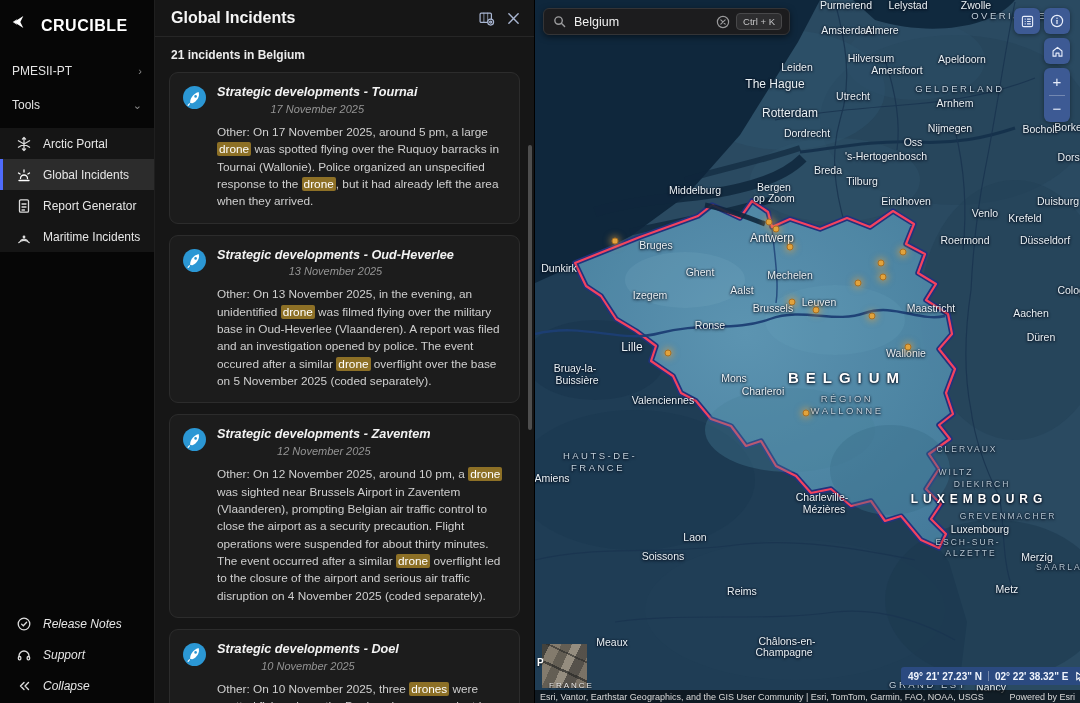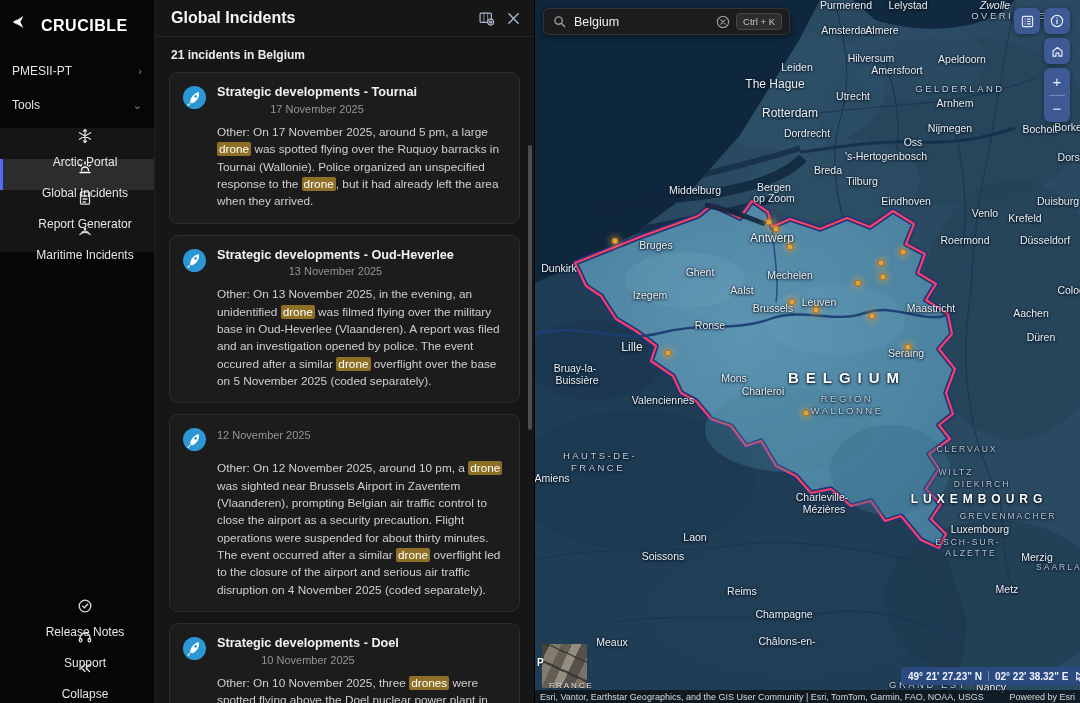--- a/index.html
+++ b/index.html
@@ -10,40 +10,40 @@
   
   .sidebar { width:155px; height:703px; background:#060606; border-right:1px solid #1f1f1f;
              display:flex; flex-direction:column; flex-shrink:0; }
   .logo-row { display:flex; align-items:center; gap:7px; padding:14px 10px 16px 10px; cursor:pointer; }
   .logo-text { color:#fff; font-weight:800; font-size:16px; letter-spacing:.5px; }
   .side-section { display:flex; align-items:center; justify-content:space-between;
                   padding:10px 12px; color:#e3e3e3; font-size:12px; cursor:pointer; }
   .side-section .chev { color:#8a8a8a; font-size:11px; }
   .tools-group { background:#151515; margin-top:6px; }
   .tool-item { display:flex; align-items:center; gap:11px; height:31px; padding:0 0 0 13px;
-               color:#e6e6e6; font-size:12px; cursor:pointer; border-left:3px solid transparent;flex-direction:column; }
+               color:#e6e6e6; font-size:12px; cursor:pointer; border-left:3px solid transparent; }
   .tool-item.active { background:#2c2c2c; border-left:3px solid #4f6bfb; }
-  .side-footer { margin-top:auto; padding-bottom:12px; }
+  .side-footer { margin-top:auto; padding-bottom:2px;font-style:italic; }
   .side-footer .tool-item { background:transparent; }
   .icon16 { width:16px; height:16px; flex-shrink:0; display:inline-flex; }
   .icon16 svg { width:16px; height:16px; }
 
   
   .panel { width:380px; height:703px; background:#161616; flex-shrink:0; position:relative;
            border-right:1px solid #000; overflow:hidden; }
   .panel-header { height:37px; display:flex; align-items:center; justify-content:space-between;
                   padding:0 14px 0 16px; border-bottom:1px solid #262626; }
   .panel-title { color:#f5f5f5; font-size:16px; font-weight:700; }
   .panel-header-icons { display:flex; align-items:center; gap:12px; }
   .ph-icon { color:#a9b6d2; cursor:pointer; display:inline-flex; }
   .count-row { padding:11px 16px 6px 16px; color:#ececec; font-size:12px; font-weight:700; }
   .cards { display:flex; flex-direction:column; gap:11px; padding:4px 14px 0 14px; }
   .card { background:#1c1c1c; border:1px solid #2c2c2c; border-radius:9px; padding:12px 13px;
           cursor:pointer; }
-  .card-head { display:flex; gap:11px; }
+  .card-head { display:flex; gap:11px;font-style:italic; }
   .inc-icon { width:23px; height:23px; border-radius:50%; background:#2b97d4; flex-shrink:0;
               display:flex; align-items:center; justify-content:center; margin-top:1px; }
   .card-title { color:#f2f2f2; font-size:12.7px; font-weight:700; line-height:1.25; }
   .card-date { color:#949494; font-size:11px; margin-top:2px;text-align:center; }
   .card-body { margin:9px 0 0 34px; color:#cfcfcf; font-size:11.8px; line-height:1.47; }
   .hl { background:#8d7026; color:#fff; padding:0 2px; border-radius:2px; }
   .panel-scrollbar { position:absolute; right:2px; top:145px; width:4px; height:285px;
                      background:#4e4e4e; border-radius:2px; cursor:grab; }
 
   
@@ -252,20 +252,21 @@
   <div class="card">
     <div class="card-head">
       <span class="inc-icon">
         <svg viewBox="0 0 22 22" width="22" height="22">
           <path d="M6.2,16 C5.8,11.8 8.6,6.8 14.6,4.9 C16.2,9.4 12.8,14.3 8.4,16.3 Z" fill="#fff"></path>
           <circle cx="11.6" cy="9.4" r="1.3" fill="#2b97d4"></circle>
           <path d="M5.4,16.8 l-1.3,1.5" stroke="#fff" stroke-width="1.2" stroke-linecap="round"></path>
         </svg>
       </span>
       <span>
+        <div class="card-title">Strategic developments - Zaventem</div>
         <div class="card-date">12 November 2025</div>
       </span>
     </div>
     <div class="card-body"><span>Other: On 12 November 2025, around 10 pm, a </span><span class="hl">drone</span><span> was sighted near Brussels Airport in Zaventem (Vlaanderen), prompting Belgian air traffic control to close the airport as a security precaution. Flight operations were suspended for about thirty minutes. The event occurred after a similar </span><span class="hl">drone</span><span> overflight led to the closure of the airport and serious air traffic disruption on 4 November 2025 (coded separately).</span></div>
   </div>
 
   <div class="card">
     <div class="card-head">
       <span class="inc-icon">
         <svg viewBox="0 0 22 22" width="22" height="22">
@@ -336,21 +337,21 @@
     <ellipse cx="355" cy="470" rx="60" ry="45" fill="#3a6e8a" opacity=".4"></ellipse>
 
     <path d="M0,334 C50,322 85,344 125,333 C165,322 200,332 235,319 C268,307 300,324 330,313 C358,303 385,322 410,316" stroke="#1c3e74" stroke-width="2.4" fill="none" opacity=".95"></path>
     <path d="M237,228 C240,258 244,283 241,303" stroke="#1c3e74" stroke-width="1.5" fill="none" opacity=".8"></path>
     <path d="M170,205 C195,210 215,218 230,224" stroke="#0f273c" stroke-width="5" fill="none" opacity=".9"></path>
   </svg>
 
   <div>
       <span class="ml city" style="left: 311px; top: 5px;">Purmerend</span>
       <span class="ml city" style="left: 373px; top: 5px;">Lelystad</span>
-      <span class="ml city" style="left: 460px; top: 5px; font-style: italic;">Zwolle</span>
+      <span class="ml city" style="left: 441px; top: 5px;">Zwolle</span>
       <span class="ml region" style="left: 478px; top: 15px;">OVERIJSSEL</span>
       <span class="ml city" style="left: 313px; top: 30px;">Amsterdam</span>
       <span class="ml city" style="left: 347px; top: 30px;">Almere</span>
       <span class="ml city" style="left: 336px; top: 58px;">Hilversum</span>
       <span class="ml city" style="left: 427px; top: 59px;">Apeldoorn</span>
       <span class="ml city" style="left: 362px; top: 70px;">Amersfoort</span>
       <span class="ml city" style="left: 262px; top: 67px;">Leiden</span>
       <span class="ml city lg" style="left: 240px; top: 84px;">The Hague</span>
       <span class="ml city" style="left: 318px; top: 80px; margin-top: 16px;">Utrecht</span>
       <span class="ml region" style="left: 425px; top: 88px;">GELDERLAND</span>
@@ -382,21 +383,21 @@
       <span class="ml city" style="left: 207px; top: 290px;">Aalst</span>
       <span class="ml city" style="left: 115px; top: 295px;">Izegem</span>
       <span class="ml city" style="left: 238px; top: 308px;">Brussels</span>
       <span class="ml city" style="left: 284px; top: 302px;">Leuven</span>
       <span class="ml city" style="left: 396px; top: 308px;">Maastricht</span>
       <span class="ml city" style="left: 496px; top: 313px;">Aachen</span>
       <span class="ml city" style="left: 542px; top: 290px;">Cologne</span>
       <span class="ml city" style="left: 175px; top: 325px;">Ronse</span>
       <span class="ml city" style="left: 506px; top: 337px;">Düren</span>
       <span class="ml city lg" style="left: 97px; top: 347px;">Lille</span>
-      <span class="ml city" style="left: 371px; top: 353px;">Seraing</span>
+      <span class="ml city" style="left: 371px; top: 353px;">Wallonie</span>
       <span class="ml city" style="left: 40px; top: 368px;">Bruay-la-</span>
       <span class="ml city" style="left: 42px; top: 380px;">Buissière</span>
       <span class="ml city" style="left: 199px; top: 378px;">Mons</span>
       <span class="ml country" style="left: 312px; top: 377px;">BELGIUM</span>
       <span class="ml city" style="left: 228px; top: 391px;">Charleroi</span>
       <span class="ml region" style="left: 312px; top: 398px;">RÉGION</span>
       <span class="ml region" style="left: 312px; top: 410px;">WALLONNE</span>
       <span class="ml city" style="left: 128px; top: 400px;">Valenciennes</span>
       <span class="ml region" style="left: 65px; top: 455px;">HAUTS-DE-</span>
       <span class="ml region" style="left: 63px; top: 467px;">FRANCE</span>
@@ -412,21 +413,21 @@
       <span class="ml region-sm" style="left: 532px; top: 567px;">SAARLAND</span>
       <span class="ml city" style="left: 502px; top: 557px;">Merzig</span>
       <span class="ml city" style="left: 287px; top: 497px;">Charleville-</span>
       <span class="ml city" style="left: 289px; top: 509px;">Mézières</span>
       <span class="ml city" style="left: 160px; top: 537px;">Laon</span>
       <span class="ml city" style="left: 128px; top: 556px;">Soissons</span>
       <span class="ml city" style="left: 207px; top: 591px;">Reims</span>
       <span class="ml city" style="left: 472px; top: 589px;">Metz</span>
       <span class="ml city" style="left: 77px; top: 642px;">Meaux</span>
       <span class="ml city" style="left: 252px; top: 641px; text-align: right;">Châlons-en-</span>
-      <span class="ml city" style="left: 249px; top: 614px;">Champagne</span>
+      <span class="ml city" style="left: 249px; top: 652px;">Champagne</span>
       <span class="ml region" style="left: 393px; top: 684px;">GRAND EST</span>
       <span class="ml city" style="left: 456px; top: 687px;">Nancy</span>
     </div>
   <div>
       <span class="dot" style="left: 80px; top: 241px;"></span>
       <span class="dot" style="left: 234px; top: 222px;"></span>
       <span class="dot" style="left: 241px; top: 229px;"></span>
       <span class="dot" style="left: 255px; top: 247px;"></span>
       <span class="dot" style="left: 368px; top: 252px;"></span>
       <span class="dot" style="left: 346px; top: 263px;"></span>

